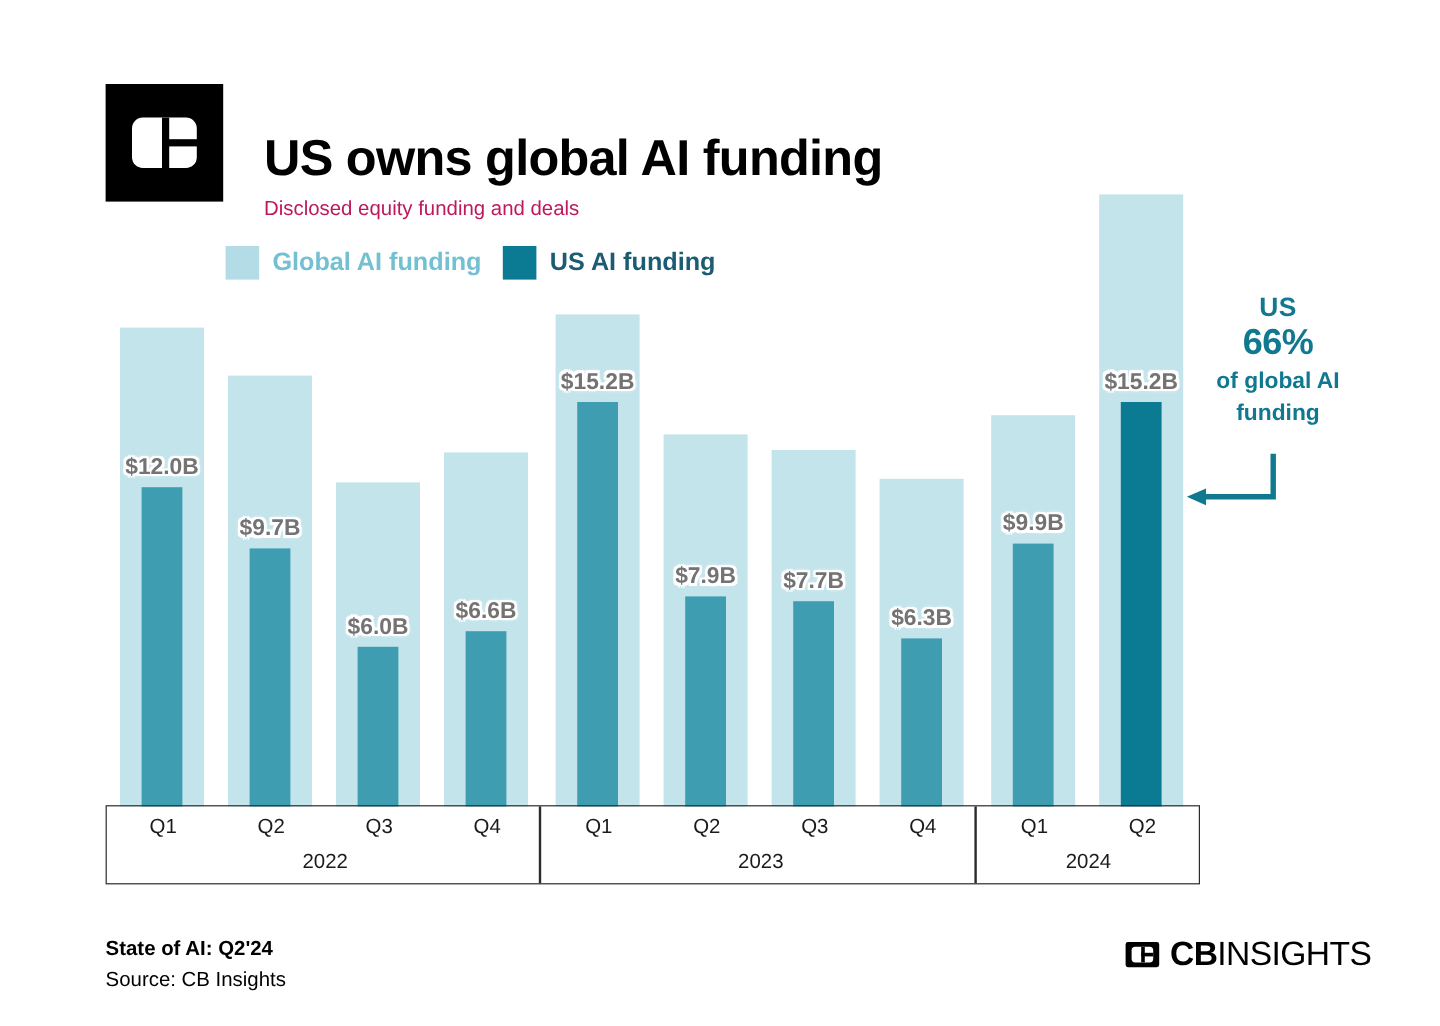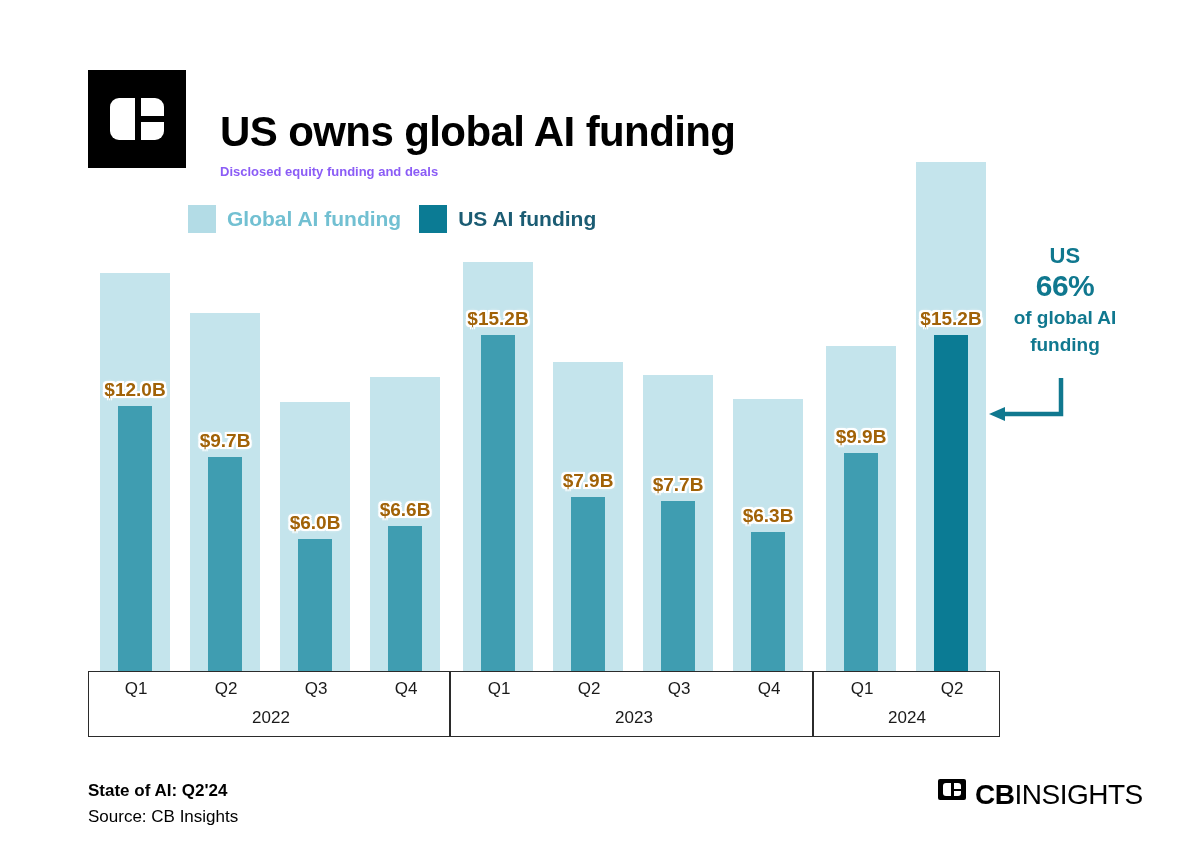--- a/index.html
+++ b/index.html
@@ -63,23 +63,23 @@
   .chart-title {
     font-size: 42px;
     font-weight: bold;
     letter-spacing: -0.6px;
     line-height: 1.05;
     color: #000000;
     white-space: nowrap;
     margin-top: 36px;
   }
   .chart-subtitle {
-    font-size: 13px;
-    font-weight: bold;
-    color: #8b5cf6;
+    font-size: 17px;
+    font-weight: normal;
+    color: #be185d;
     margin-top: 10px;
   }
 
   
   .legend {
     position: absolute;
     left: 188px;
     top: 205px;
     display: flex;
     align-items: center;
@@ -126,21 +126,21 @@
     left: 18px;
     width: 34px;
   }
   .bar-value {
     position: absolute;
     left: 50%;
     transform: translateX(-50%);
     font-size: 19px;
     font-weight: bold;
     white-space: nowrap;
-    color: #a16207;
+    color: #737373;
     text-shadow:
       -2px -2px 0 #fff, 2px -2px 0 #fff, -2px 2px 0 #fff, 2px 2px 0 #fff,
       -2px 0 0 #fff, 2px 0 0 #fff, 0 -2px 0 #fff, 0 2px 0 #fff,
       0 0 4px #fff, 0 0 4px #fff;
   }
 
   
   .axis {
     position: absolute;
     left: 88px;
@@ -217,20 +217,21 @@
     line-height: 1.5;
   }
   .footer-source .line1 { font-weight: bold; color: #000; }
   .footer-source .line2 { font-weight: normal; color: #000; }
 
   .footer-logo {
     position: absolute;
     left: 938px;
     top: 779px;
     display: flex;
+    align-items: center;
     gap: 9px;
   }
   .footer-mark {
     position: relative;
     width: 28px;
     height: 21px;
     background: #000000;
     border-radius: 2px;
     flex: 0 0 auto;
   }

